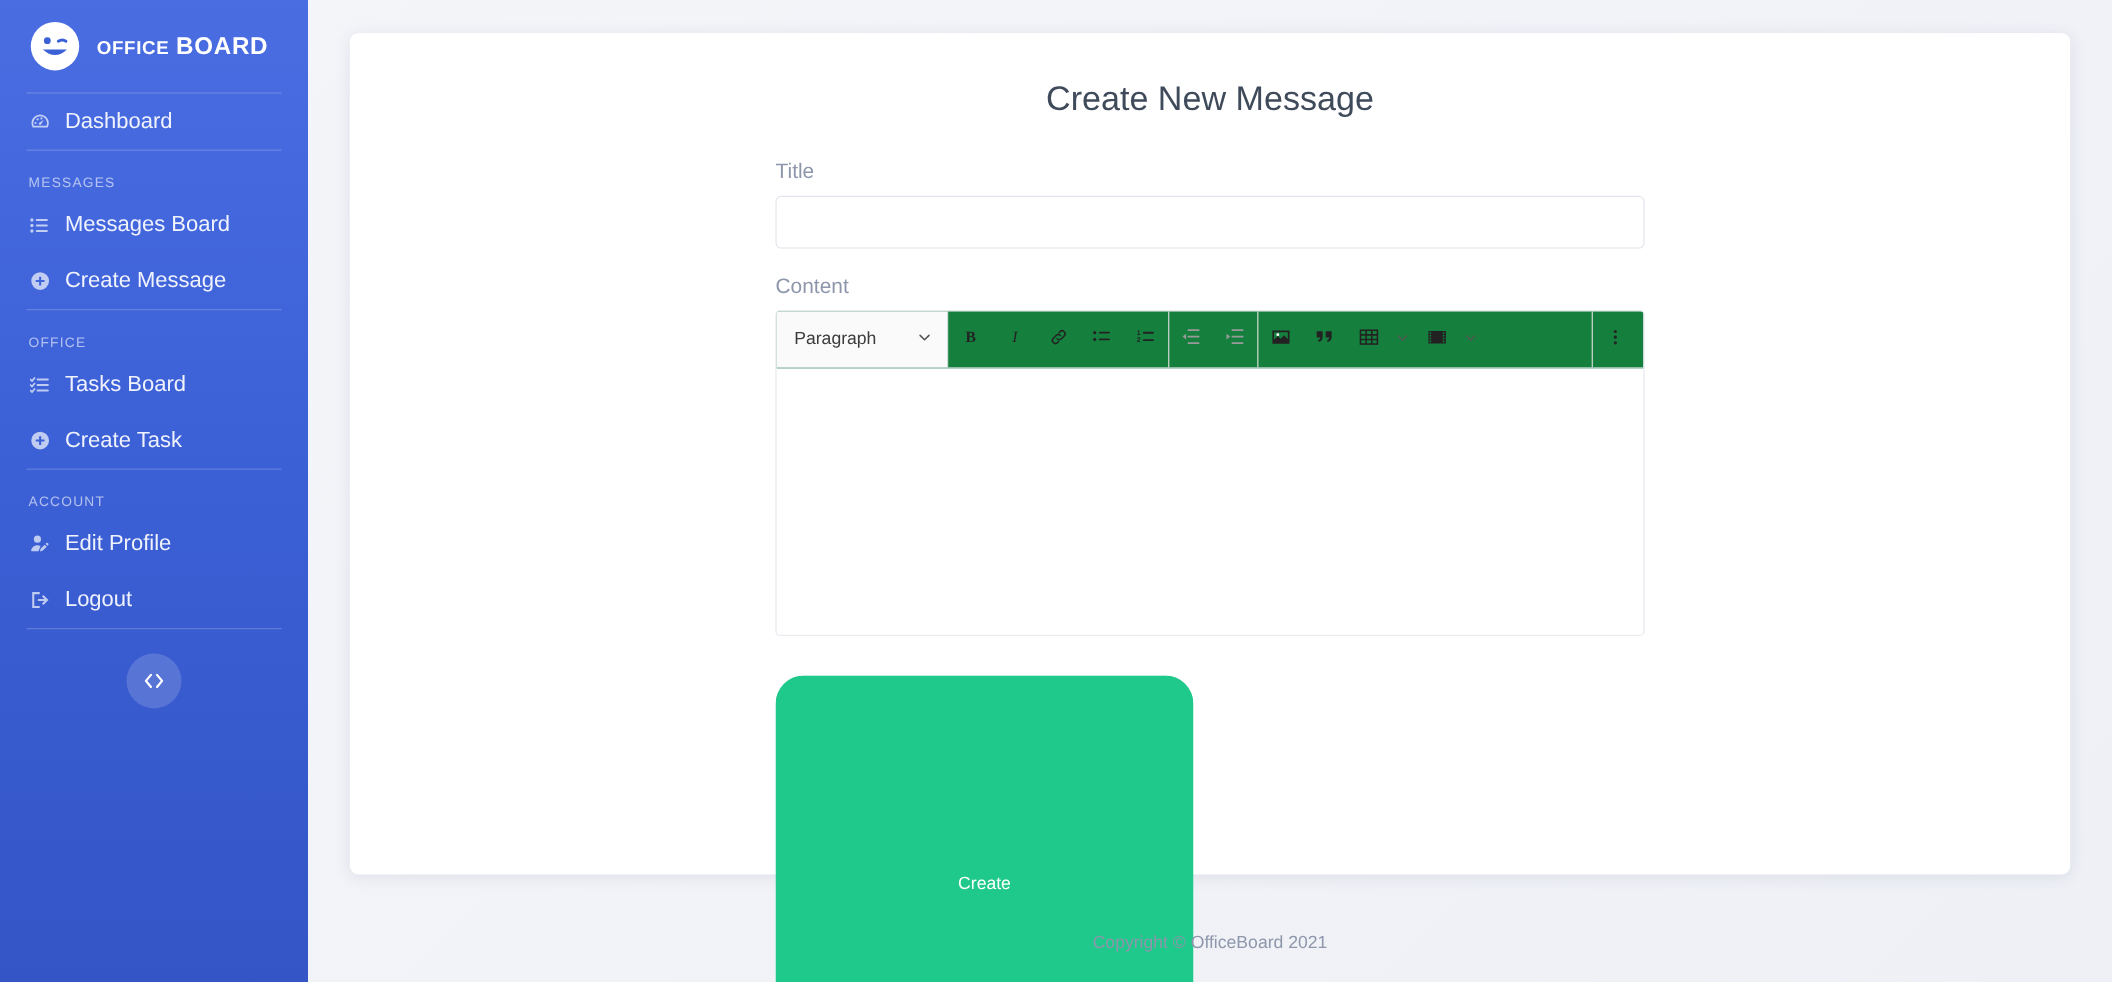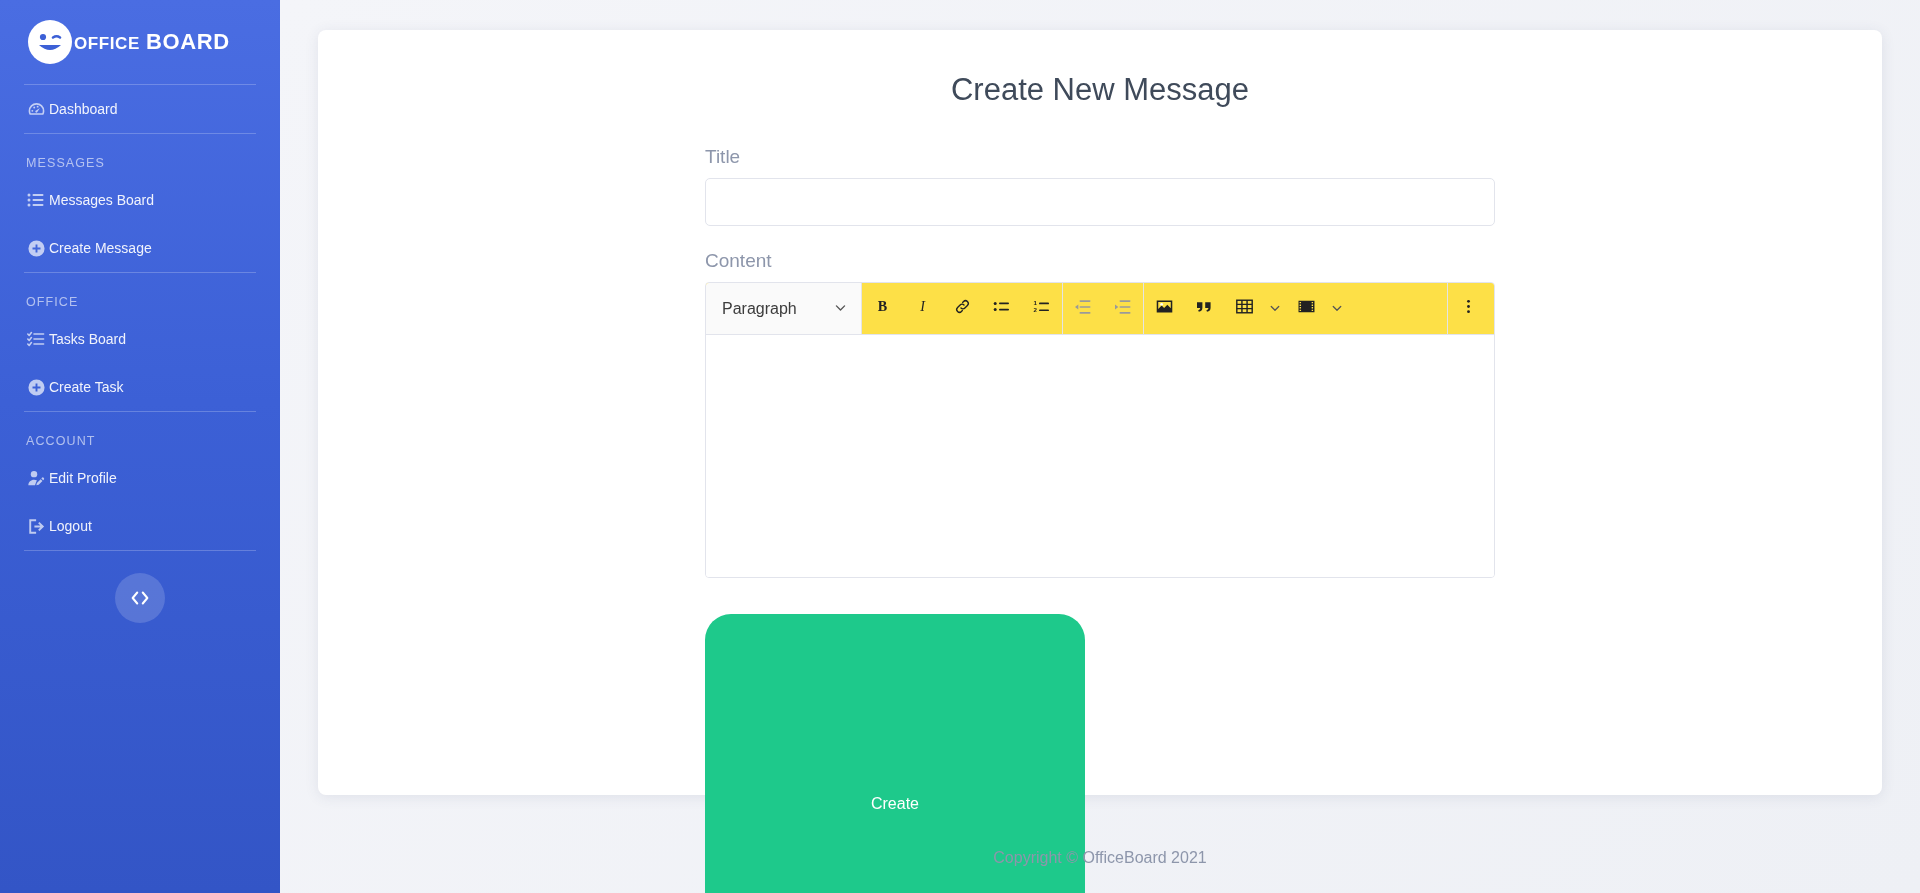--- a/index.html
+++ b/index.html
@@ -14,21 +14,21 @@
   
   #sidebar {
     width: 280px; height: 893px; flex: 0 0 280px;
     background: linear-gradient(180deg, #4a6de2 0%, #3c60d6 45%, #3355c6 100%);
     color: #fff;
     padding: 0 0 0 0;
     position: relative;
     overflow: hidden;
   }
   .brand {
-    display: flex; align-items: center; 
+    display: flex; align-items: center; gap: 14px;
     padding: 18px 3px 18px 26px;
     height: 84px;
   }
   .brand-logo { width: 48px; height: 48px; flex: 0 0 48px; }
   .brand-text {
     font-size: 20px; letter-spacing: .6px; white-space: nowrap;
   }
   .brand-text .thin { font-weight: 700; font-size: 17px; }
   .brand-text .bold { font-weight: 700; font-size: 22px; }
 
@@ -36,24 +36,24 @@
     height: 1px; background: rgba(255,255,255,.22);
     margin: 0 24px;
   }
 
   .nav-section-title {
     font-size: 12.5px; font-weight: 400; letter-spacing: 1.1px;
     color: rgba(255,255,255,.60);
     padding: 22px 0 6px 26px;
   }
   .nav-item {
-    display: flex; align-items: center; gap: 3px;
+    display: flex; align-items: center; gap: 13px;
     padding: 14px 0 14px 26px;
     color: rgba(255,255,255,.92);
-    font-size: 14px;
+    font-size: 20px;
     cursor: pointer;
     text-decoration: none;
   }
   .nav-ico {
     width: 20px; height: 20px; flex: 0 0 20px;
     display: flex; align-items: center; justify-content: center;
     color: rgba(255,255,255,.68);
   }
   .nav-ico svg { display: block; }
 
@@ -103,21 +103,21 @@
   .field-block { margin-bottom: 24px; }
 
   
   .editor {
     border: 1px solid #e2e4ec; border-radius: 4px;
     overflow: hidden;
   }
   .editor-toolbar {
     display: flex; align-items: center;
     height: 52px;
-    background: #fde047;
+    background: #15803d;
     border-bottom: 1px solid #e2e4ec;
     padding: 0 6px 0 0;
     position: relative;
   }
   .tb-select {
     display: flex; align-items: center; justify-content: space-between;
     width: 155px; height: 51px;
     padding: 0 14px 0 16px;
     font-size: 16px; color: #3c3c3c;
     cursor: pointer; background: #fafafa;

